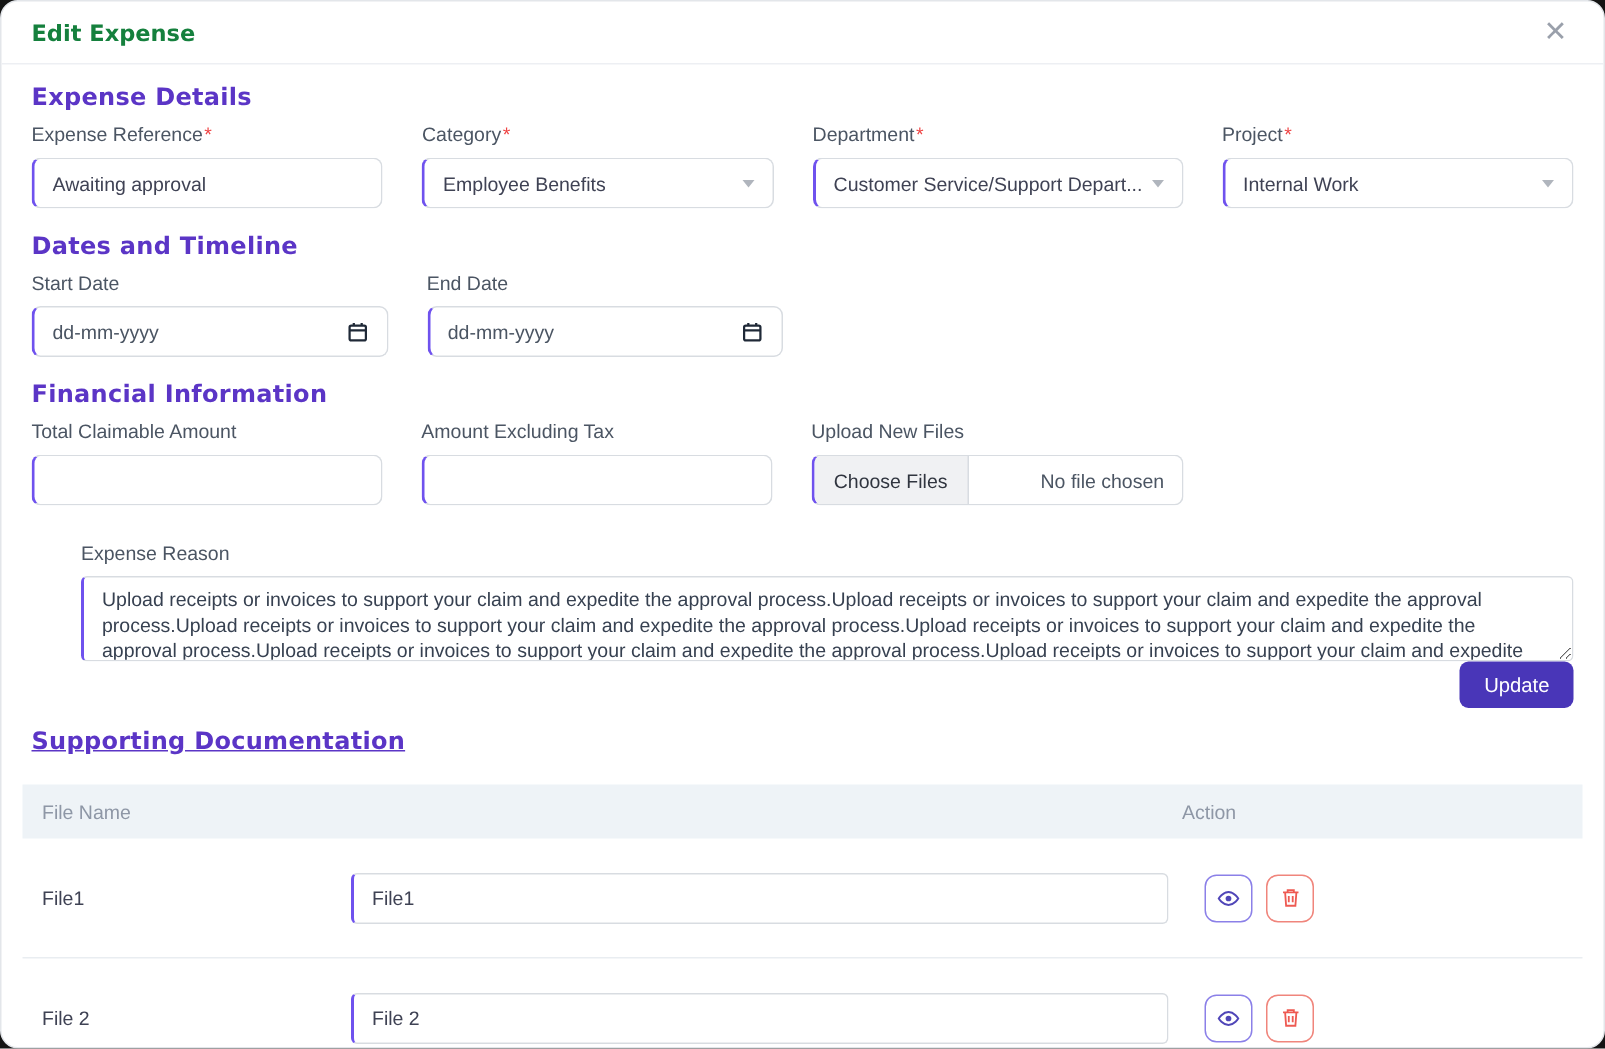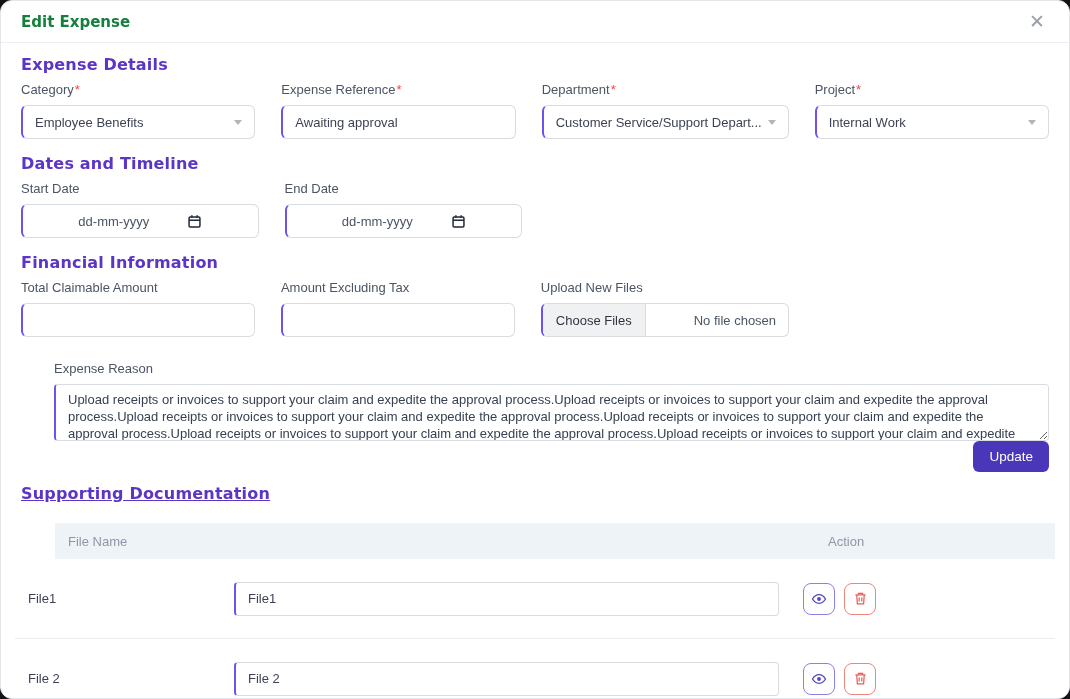--- a/index.html
+++ b/index.html
@@ -68,21 +68,21 @@
   input.ctl { outline: none; }
   .select-ctl { justify-content: space-between; cursor: pointer; }
   .select-ctl .val { white-space: nowrap; overflow: hidden; text-overflow: ellipsis; }
   .caret {
     flex: 0 0 auto; margin-left: 6px;
     width: 0; height: 0;
     border-left: 4.5px solid transparent;
     border-right: 4.5px solid transparent;
     border-top: 5px solid #b0b5bd;
   }
-  .date-ctl { justify-content: center; cursor: text; gap: 38px; }
+  .date-ctl { justify-content: space-between; cursor: text; gap: 38px; }
   .date-ctl .ph { color: #4b5563; }
   .date-ctl svg { flex: 0 0 auto; }
   
   .file-ctl { padding: 0; overflow: hidden; cursor: pointer; gap: 36px; }
   .file-btn {
     height: 100%; display: flex; align-items: center;
     padding: 0 13px;
     background: #f0f1f3;
     border-right: 1px solid #d8dce1;
     color: #30353f; white-space: nowrap;
@@ -111,21 +111,21 @@
     font-size: 13.5px; cursor: pointer;
   }
   
   .doc-section { margin-top: 12px; }
   .doc-section .section-heading { padding: 0 20px; margin-bottom: 20px; text-decoration: underline; }
   .doc-table { margin: 0 14px; }
   .doc-thead {
     display: flex; align-items: center;
     height: 36px;
     background: #eef3f7;
-    color: #8e97a6; font-size: 13px; margin-left: 40px;
+    color: #8e97a6; font-size: 13px;
   }
   .th-name { flex: 0 0 760px; padding-left: 13px; }
   .th-action { padding-left: 13px; }
   .doc-row {
     display: flex; align-items: center;
     height: 80px;
     border-bottom: 1px solid #e9edf1;
     padding: 0 13px;
   }
   .cell-name { flex: 0 0 206px; color: #3f4254; }
@@ -149,29 +149,29 @@
   <div class="modal-header">
     <div class="modal-title">Edit Expense</div>
     <button class="close-btn">✕</button>
   </div>
 
   <div class="content">
 
     <div class="section-heading">Expense Details</div>
     <div class="grid4">
       <div>
+        <span class="field-label"><span>Expense Reference</span><span class="req">*</span></span>
+        <input class="ctl" type="text" value="Awaiting approval" style="">
+      </div>
+      <div>
         <span class="field-label"><span>Category</span><span class="req">*</span></span>
         <div class="ctl select-ctl">
           <span class="val">Employee Benefits</span>
           <span class="caret"></span>
         </div>
-      </div>
-      <div>
-        <span class="field-label"><span>Expense Reference</span><span class="req">*</span></span>
-        <input class="ctl" type="text" value="Awaiting approval" style="">
       </div>
       <div>
         <span class="field-label"><span>Department</span><span class="req">*</span></span>
         <div class="ctl select-ctl">
           <span class="val">Customer Service/Support Depart...</span>
           <span class="caret"></span>
         </div>
       </div>
       <div>
         <span class="field-label"><span>Project</span><span class="req">*</span></span>

